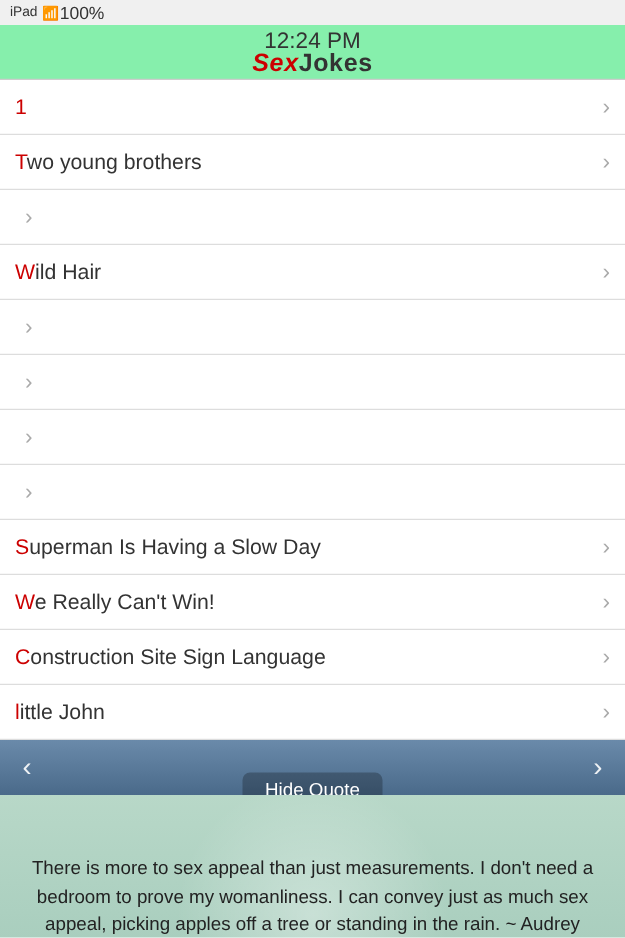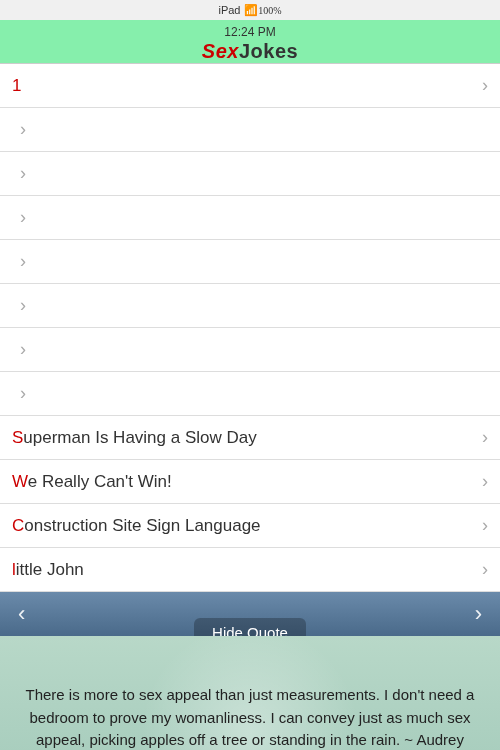--- a/index.html
+++ b/index.html
@@ -10,28 +10,28 @@
       overflow: hidden;
       background: #fff;
     }
 
     
     #status-bar {
       background: #f0f0f0;
       height: 20px;
       display: flex;
       align-items: center;
-      justify-content: center;
+      justify-content: flex-start;
       padding: 0 8px;
       font-size: 11px;
       color: #333;
     }
     #status-bar .left { display: flex; align-items: center; gap: 4px; }
-    #status-bar .center { position: absolute; left: 50%; transform: translateX(-50%); font-size: 12px; font-weight: 500; margin-top: 44px; }
-    #status-bar .right { font-size: 10px; font-family: Liberation Serif, serif; }
+    #status-bar .center { position: absolute; left: 50%; transform: translateX(-50%); font-size: 18px; font-weight: 500; margin-top: 44px; }
+    #status-bar .right { font-size: 14px; }
 
     
     #header {
       background: #86efac;
       height: 44px;
       display: flex;
       align-items: flex-end;
       justify-content: center;
       border-bottom: 1px solid #ccc;
     }
@@ -158,26 +158,28 @@
     <span class="sex">Sex</span><span>Jokes</span>
   </div>
 </div>
 
 <div id="joke-list">
     <div class="joke-item">
       <span class="item-label"><span class="first-letter-hash">1</span></span>
       <span class="chevron">›</span>
     </div>
     <div class="joke-item">
-      <span class="chevron">›</span>
-    </div>
-    <div class="joke-item">
-      <span class="chevron">›</span>
-    </div>
-    <div class="joke-item">
+      <span class="item-label"><span class="first-letter">T</span>wo young brothers</span>
+      <span class="chevron">›</span>
+    </div>
+    <div class="joke-item">
+      <span class="chevron">›</span>
+    </div>
+    <div class="joke-item">
+      <span class="item-label"><span class="first-letter">W</span>ild Hair</span>
       <span class="chevron">›</span>
     </div>
     <div class="joke-item">
       <span class="chevron">›</span>
     </div>
     <div class="joke-item">
       <span class="chevron">›</span>
     </div>
     <div class="joke-item">
       <span class="chevron">›</span>

